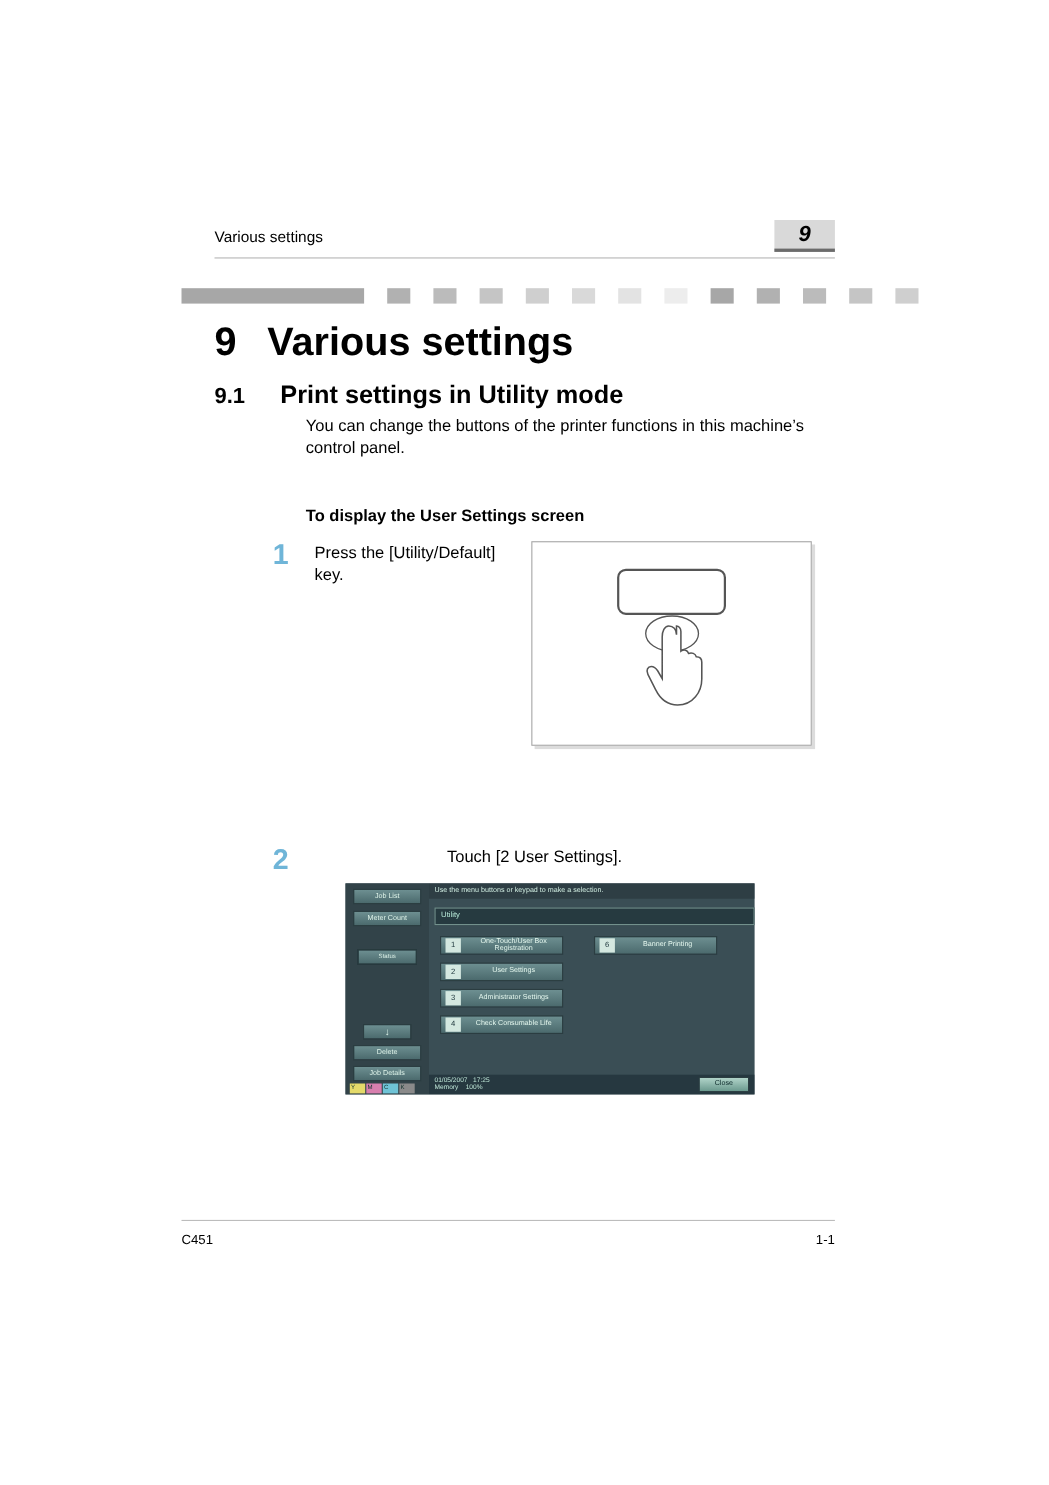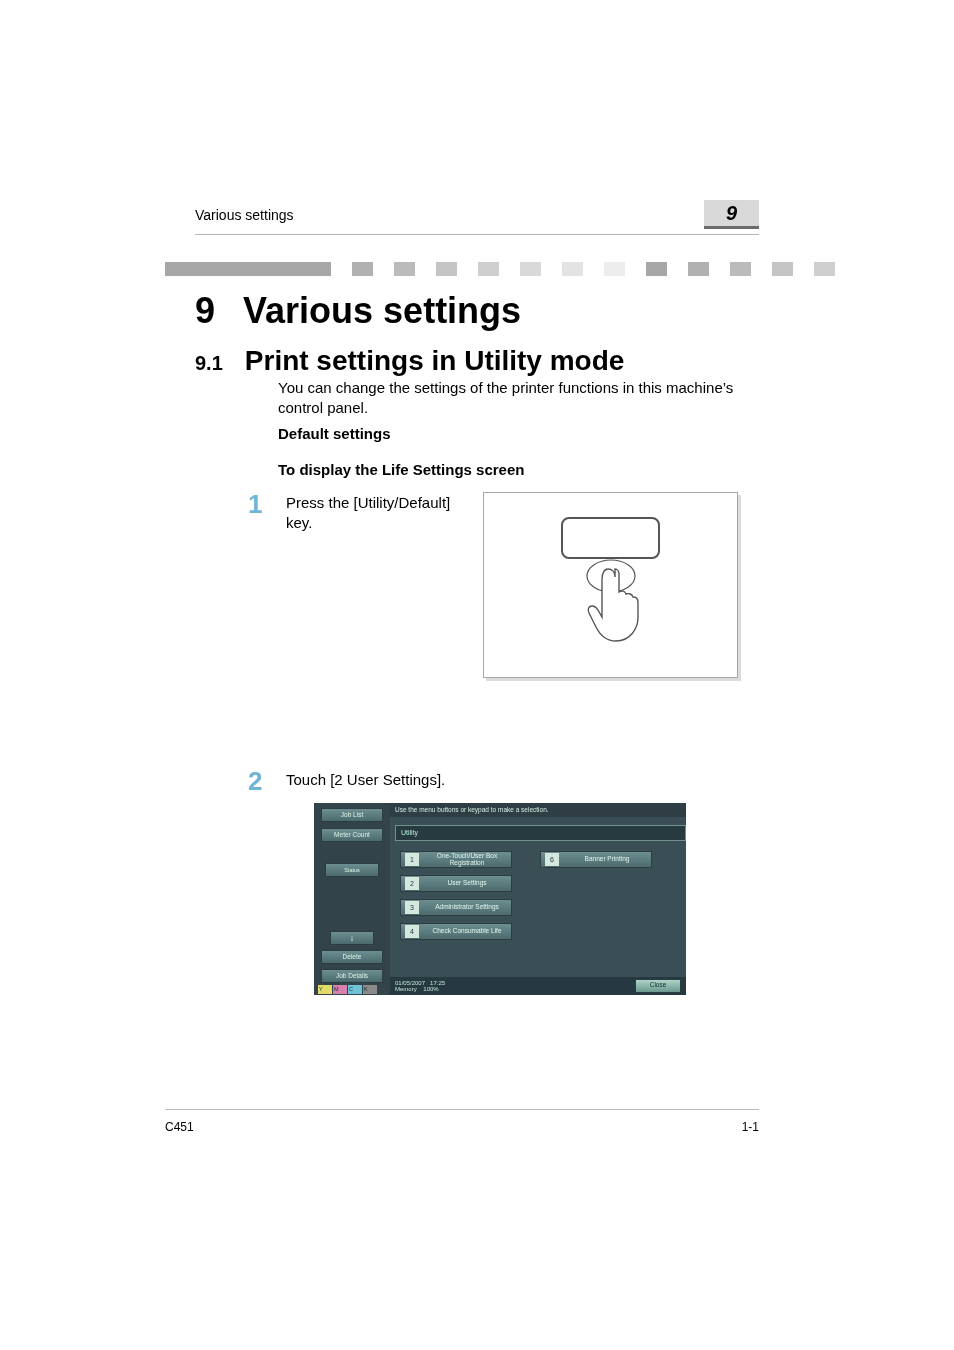--- a/index.html
+++ b/index.html
@@ -89,29 +89,29 @@
     font-size: 36px;
     font-weight: bold;
   }
   
   .h2 {
     position: absolute;
     top: 345px;
     left: 195px;
     right: 195px;
     display: flex;
-    gap: 22px;
+    gap: 32px;
     align-items: baseline;
   }
   .h2 .num {
     font-size: 20px;
     font-weight: bold;
   }
   .h2 .txt {
-    font-size: 28px;
+    font-size: 23px;
     font-weight: bold;
   }
   .body-col {
     position: absolute;
     left: 278px;
     right: 195px;
     font-size: 15px;
     line-height: 1.35;
   }
   .p1 { top: 378px; }
@@ -132,21 +132,21 @@
   }
   .step .txt {
     position: absolute;
     left: 38px;
     width: 170px;
     font-size: 15px;
     line-height: 1.35;
   }
   .step1 { top: 493px; }
   .step2 { top: 770px; }
-  .step2 .txt { width: 400px; }
+  .step2 .txt { width: 400px; text-align: center; }
   
   .illus1 {
     position: absolute;
     top: 492px;
     left: 483px;
     width: 255px;
     height: 186px;
     border: 1px solid #a6a6a6;
     box-shadow: 3px 3px 0 #dcdcdc;
     box-sizing: border-box;
@@ -369,23 +369,22 @@
   <div class="h1">
     <span class="num">9</span>
     <span class="txt">Various settings</span>
   </div>
 
   <div class="h2">
     <span class="num">9.1</span>
     <span class="txt">Print settings in Utility mode</span>
   </div>
 
-  <div class="body-col p1">You can change the settings of the printer functions in this machine’s control panel.</div>
-  <div class="body-col sub1">Default settings</div>
-  <div class="body-col sub2">To display the Life Settings screen</div>
+  <div class="body-col p1">You can change the buttons of the printer functions in this machine’s control panel.</div>
+  <div class="body-col sub2">To display the User Settings screen</div>
 
   <div class="step step1">
     <span class="num">1</span>
     <span class="txt">Press the [Utility/Default] key.</span>
   </div>
 
   <div class="illus1">
     <div class="keybox"></div>
     <svg class="finger" width="80" height="90" viewBox="0 0 80 90">
       <ellipse cx="40" cy="19" rx="24" ry="16" fill="none" stroke="#555" stroke-width="1.2"></ellipse>

